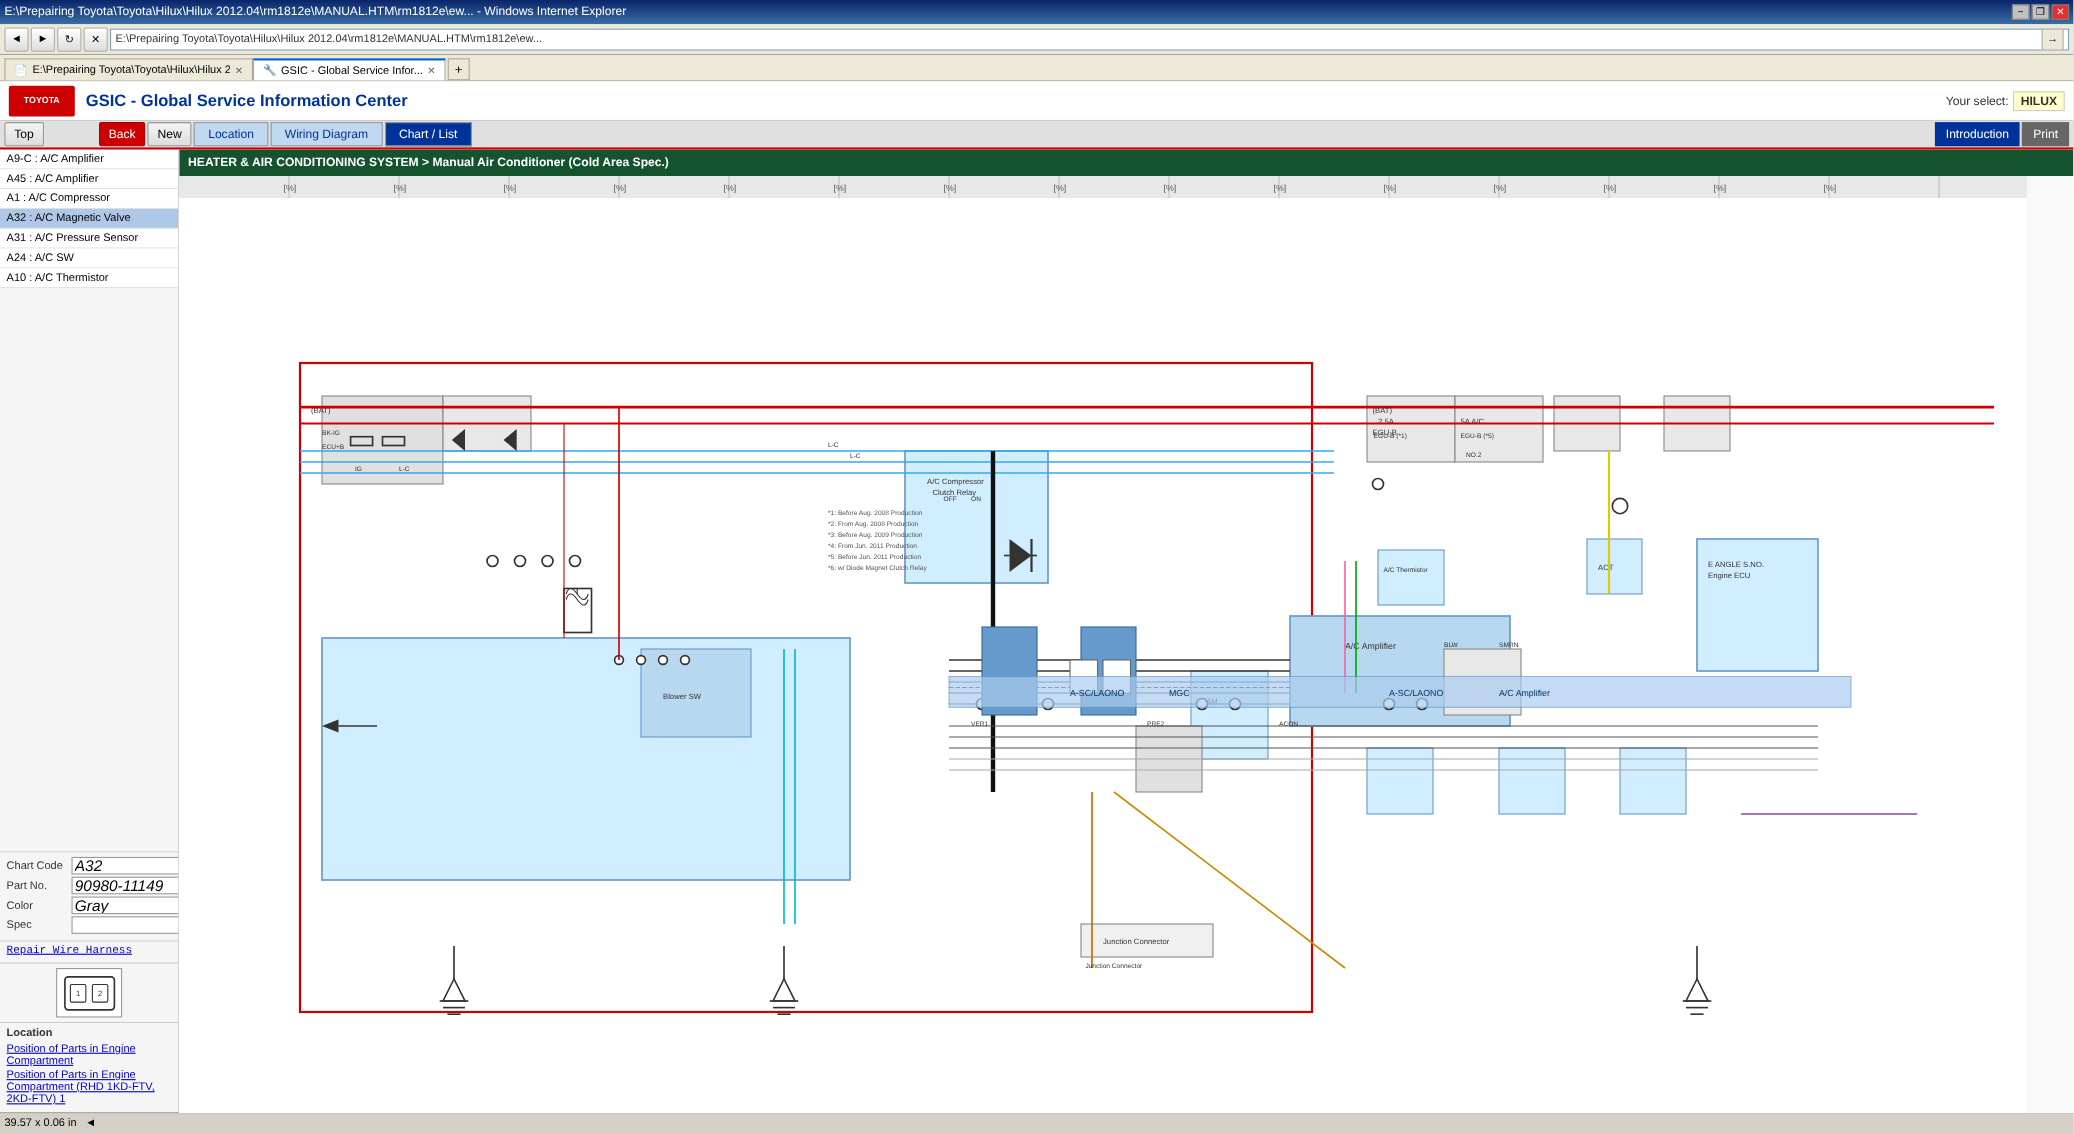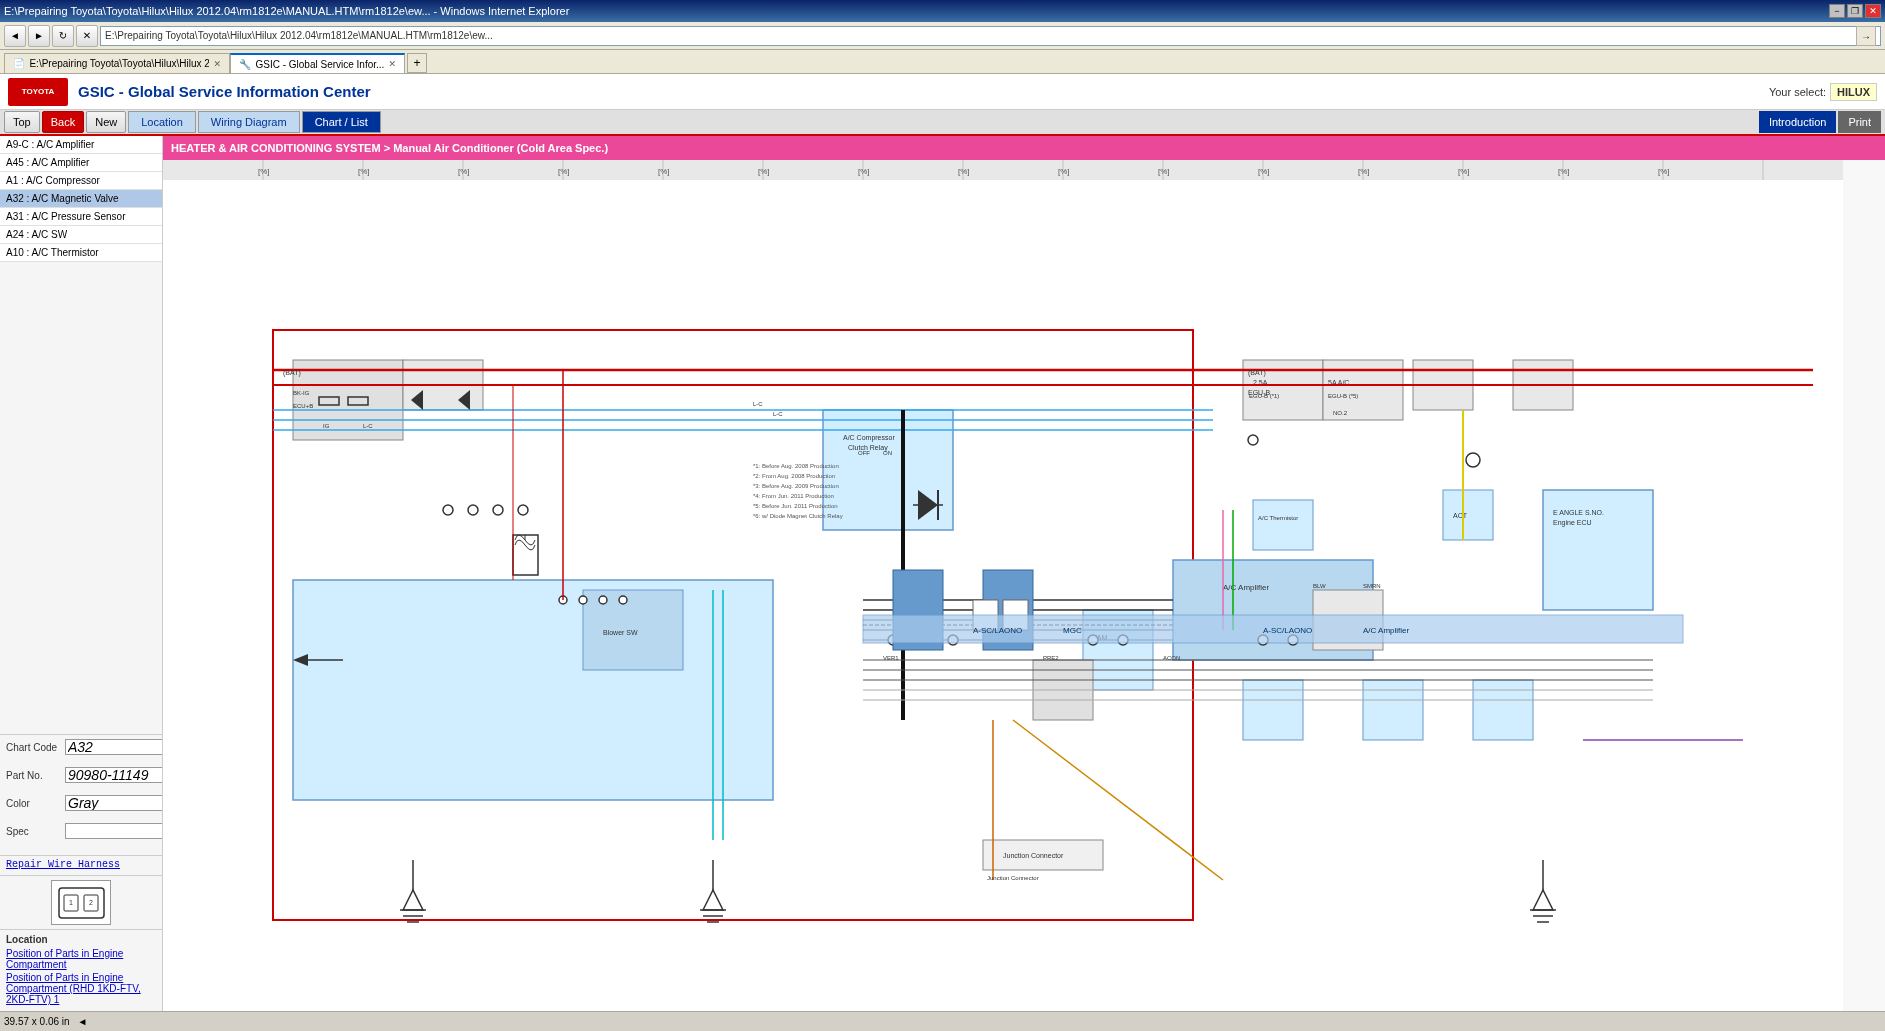--- a/index.html
+++ b/index.html
@@ -160,21 +160,21 @@
     }
     .nav-btn {
       height: 22px;
       padding: 0 8px;
       border: 1px solid #999;
       background: linear-gradient(to bottom, #f5f5f5, #ddd);
       font-size: 11px;
       cursor: pointer;
       border-radius: 2px;
     }
-    .nav-btn.red { background: #cc0000; color: white; border-color: #aa0000; }
+    .nav-btn.red { background: #cc0000; color: white; border-color: #aa0000; margin-left: 48px; }
     .nav-tab {
       height: 22px;
       padding: 0 12px;
       border: 1px solid #999;
       background: #c0d8f0;
       font-size: 11px;
       cursor: pointer;
       color: #003399;
     }
     .nav-tab.active { background: #003399; color: white; }
@@ -235,21 +235,21 @@
 
     .part-details {
       padding: 4px 6px;
       font-size: 10px;
       border-bottom: 1px solid #ccc;
       background: #f5f5f5;
     }
     .part-detail-row {
       display: flex;
       align-items: center;
-      margin-bottom: 12px;
+      margin-bottom: 2px;
       gap: 4px;
     }
     .part-detail-label {
       width: 55px;
       font-size: 10px;
       color: #333;
       flex-shrink: 0;
     }
     .part-detail-input {
       flex: 1;
@@ -300,21 +300,21 @@
     
     .main-diagram {
       flex: 1;
       display: flex;
       flex-direction: column;
       overflow: hidden;
     }
 
     .diagram-header {
       height: 24px;
-      background: #ec4899;
+      background: #14532d;
       color: white;
       display: flex;
       align-items: center;
       padding: 0 8px;
       font-size: 11px;
       font-weight: bold;
     }
 
     .diagram-content {
       flex: 1;

